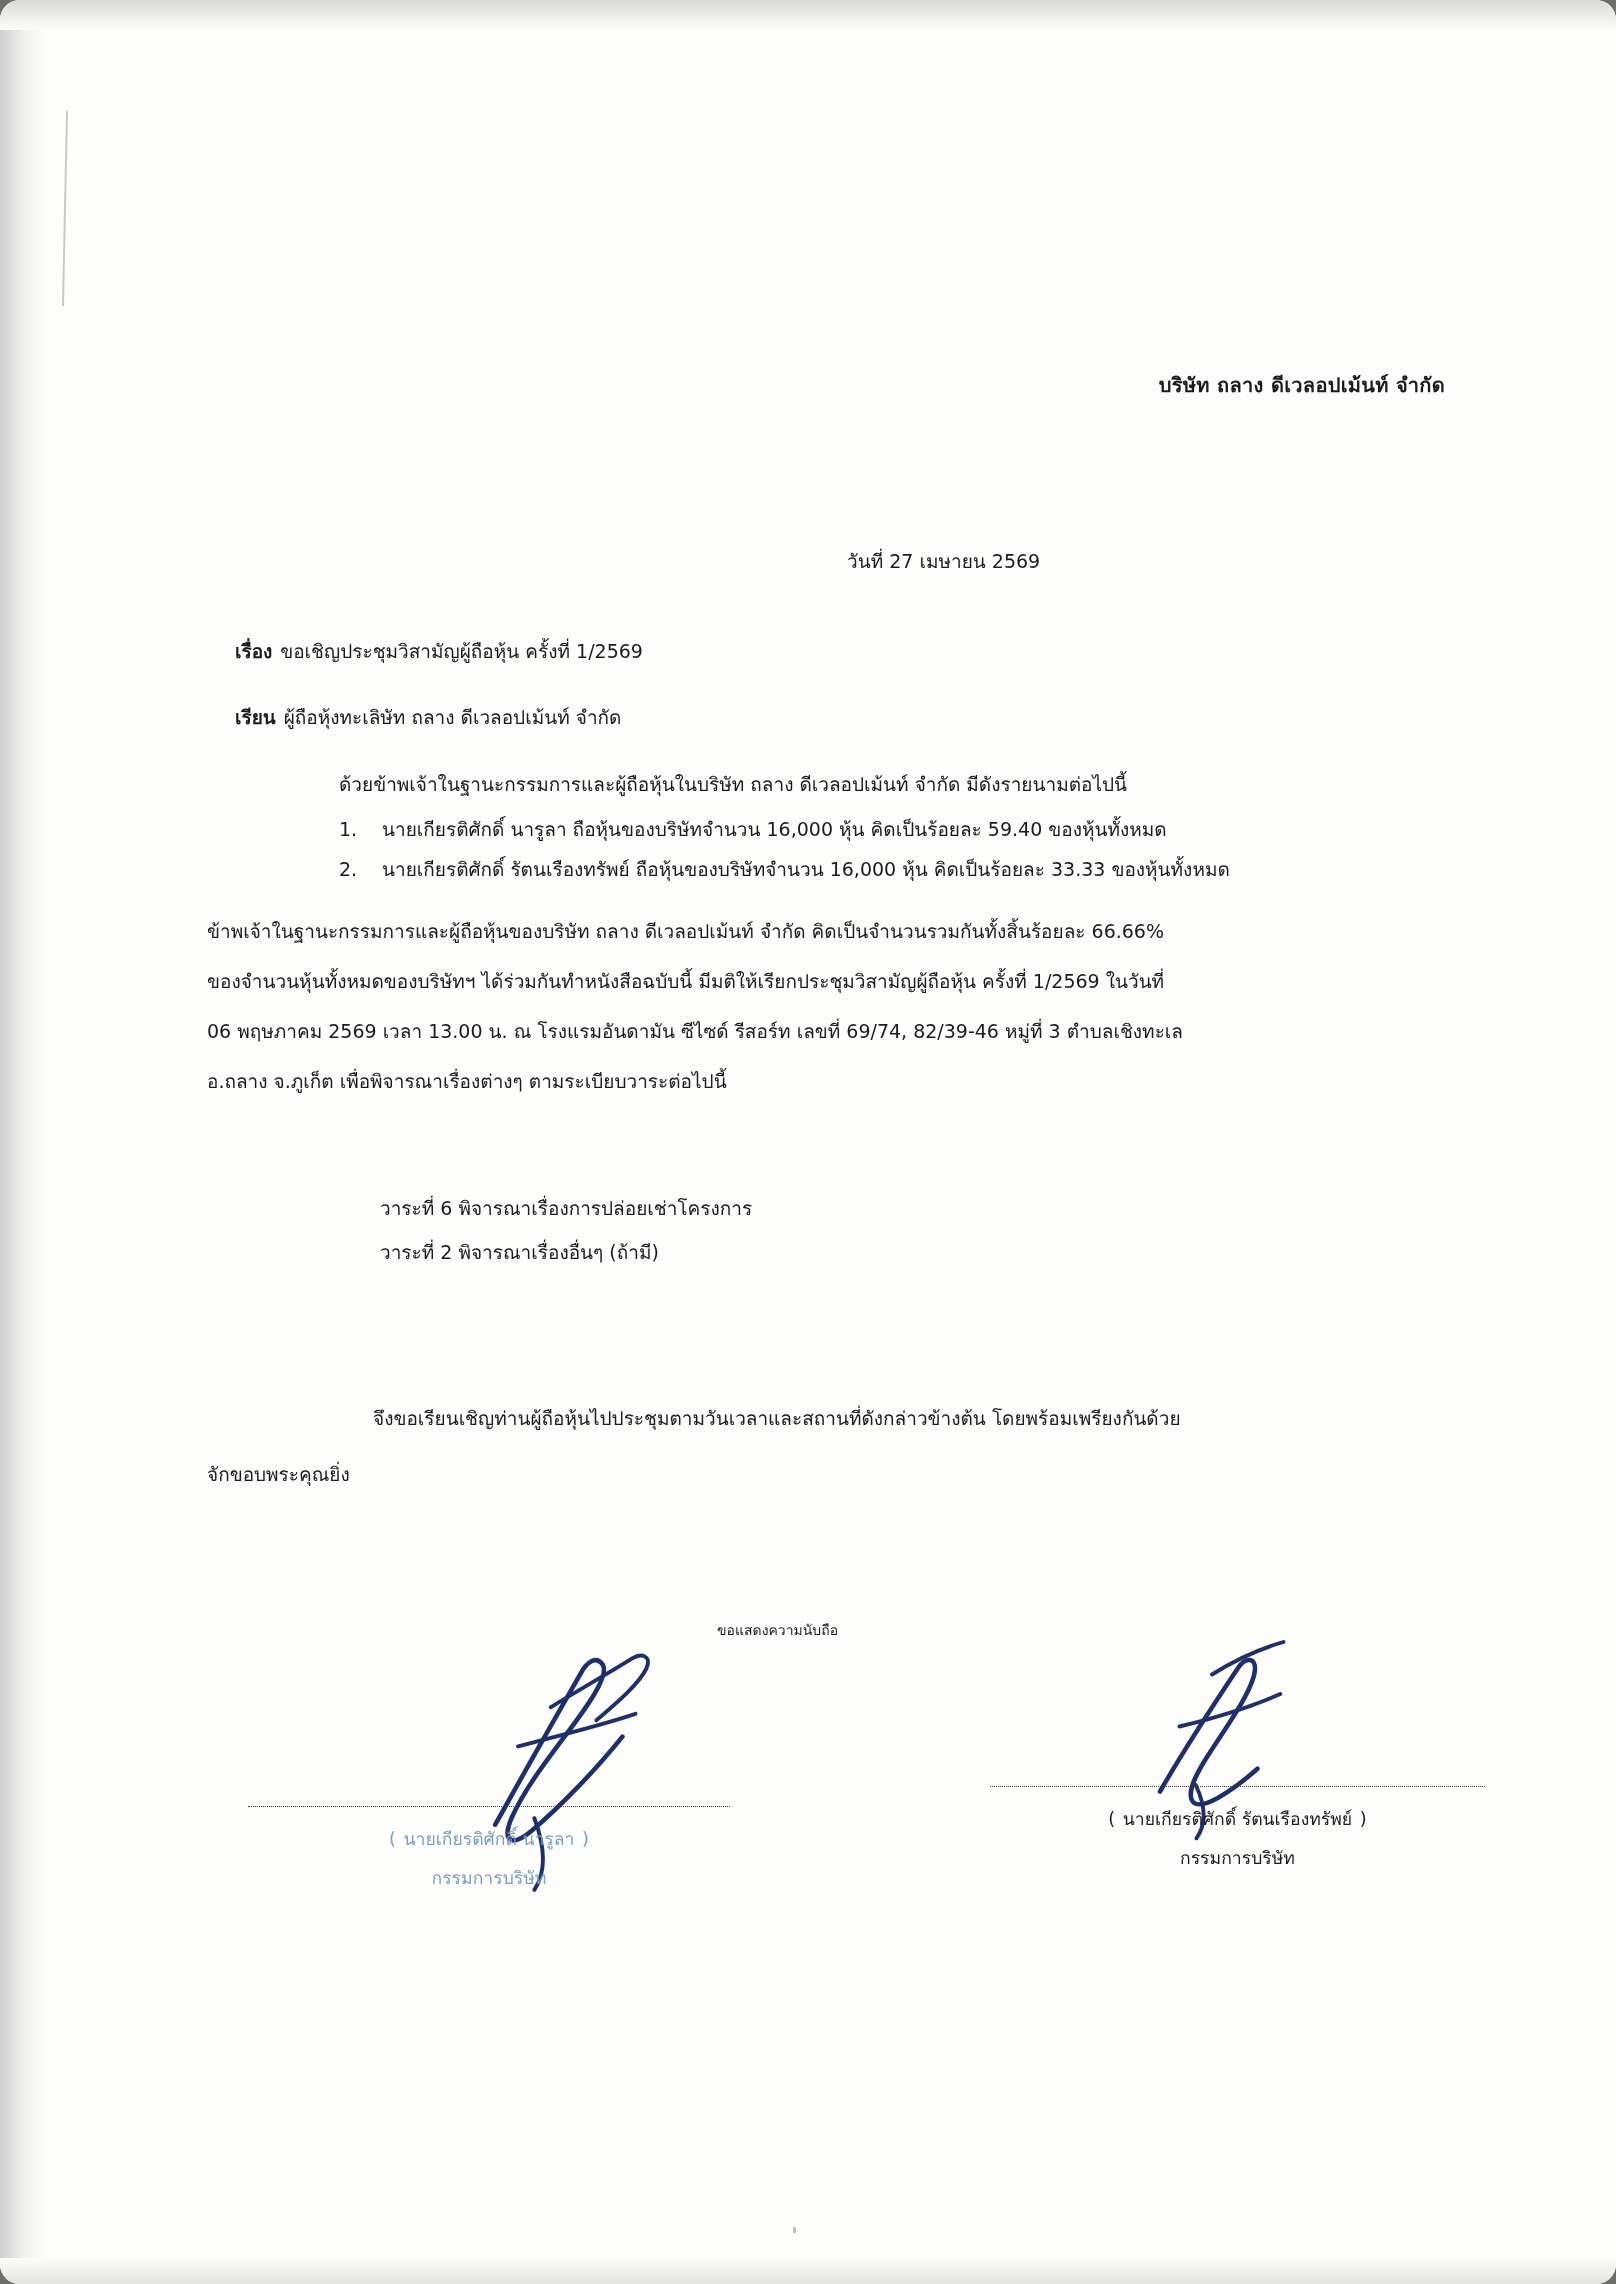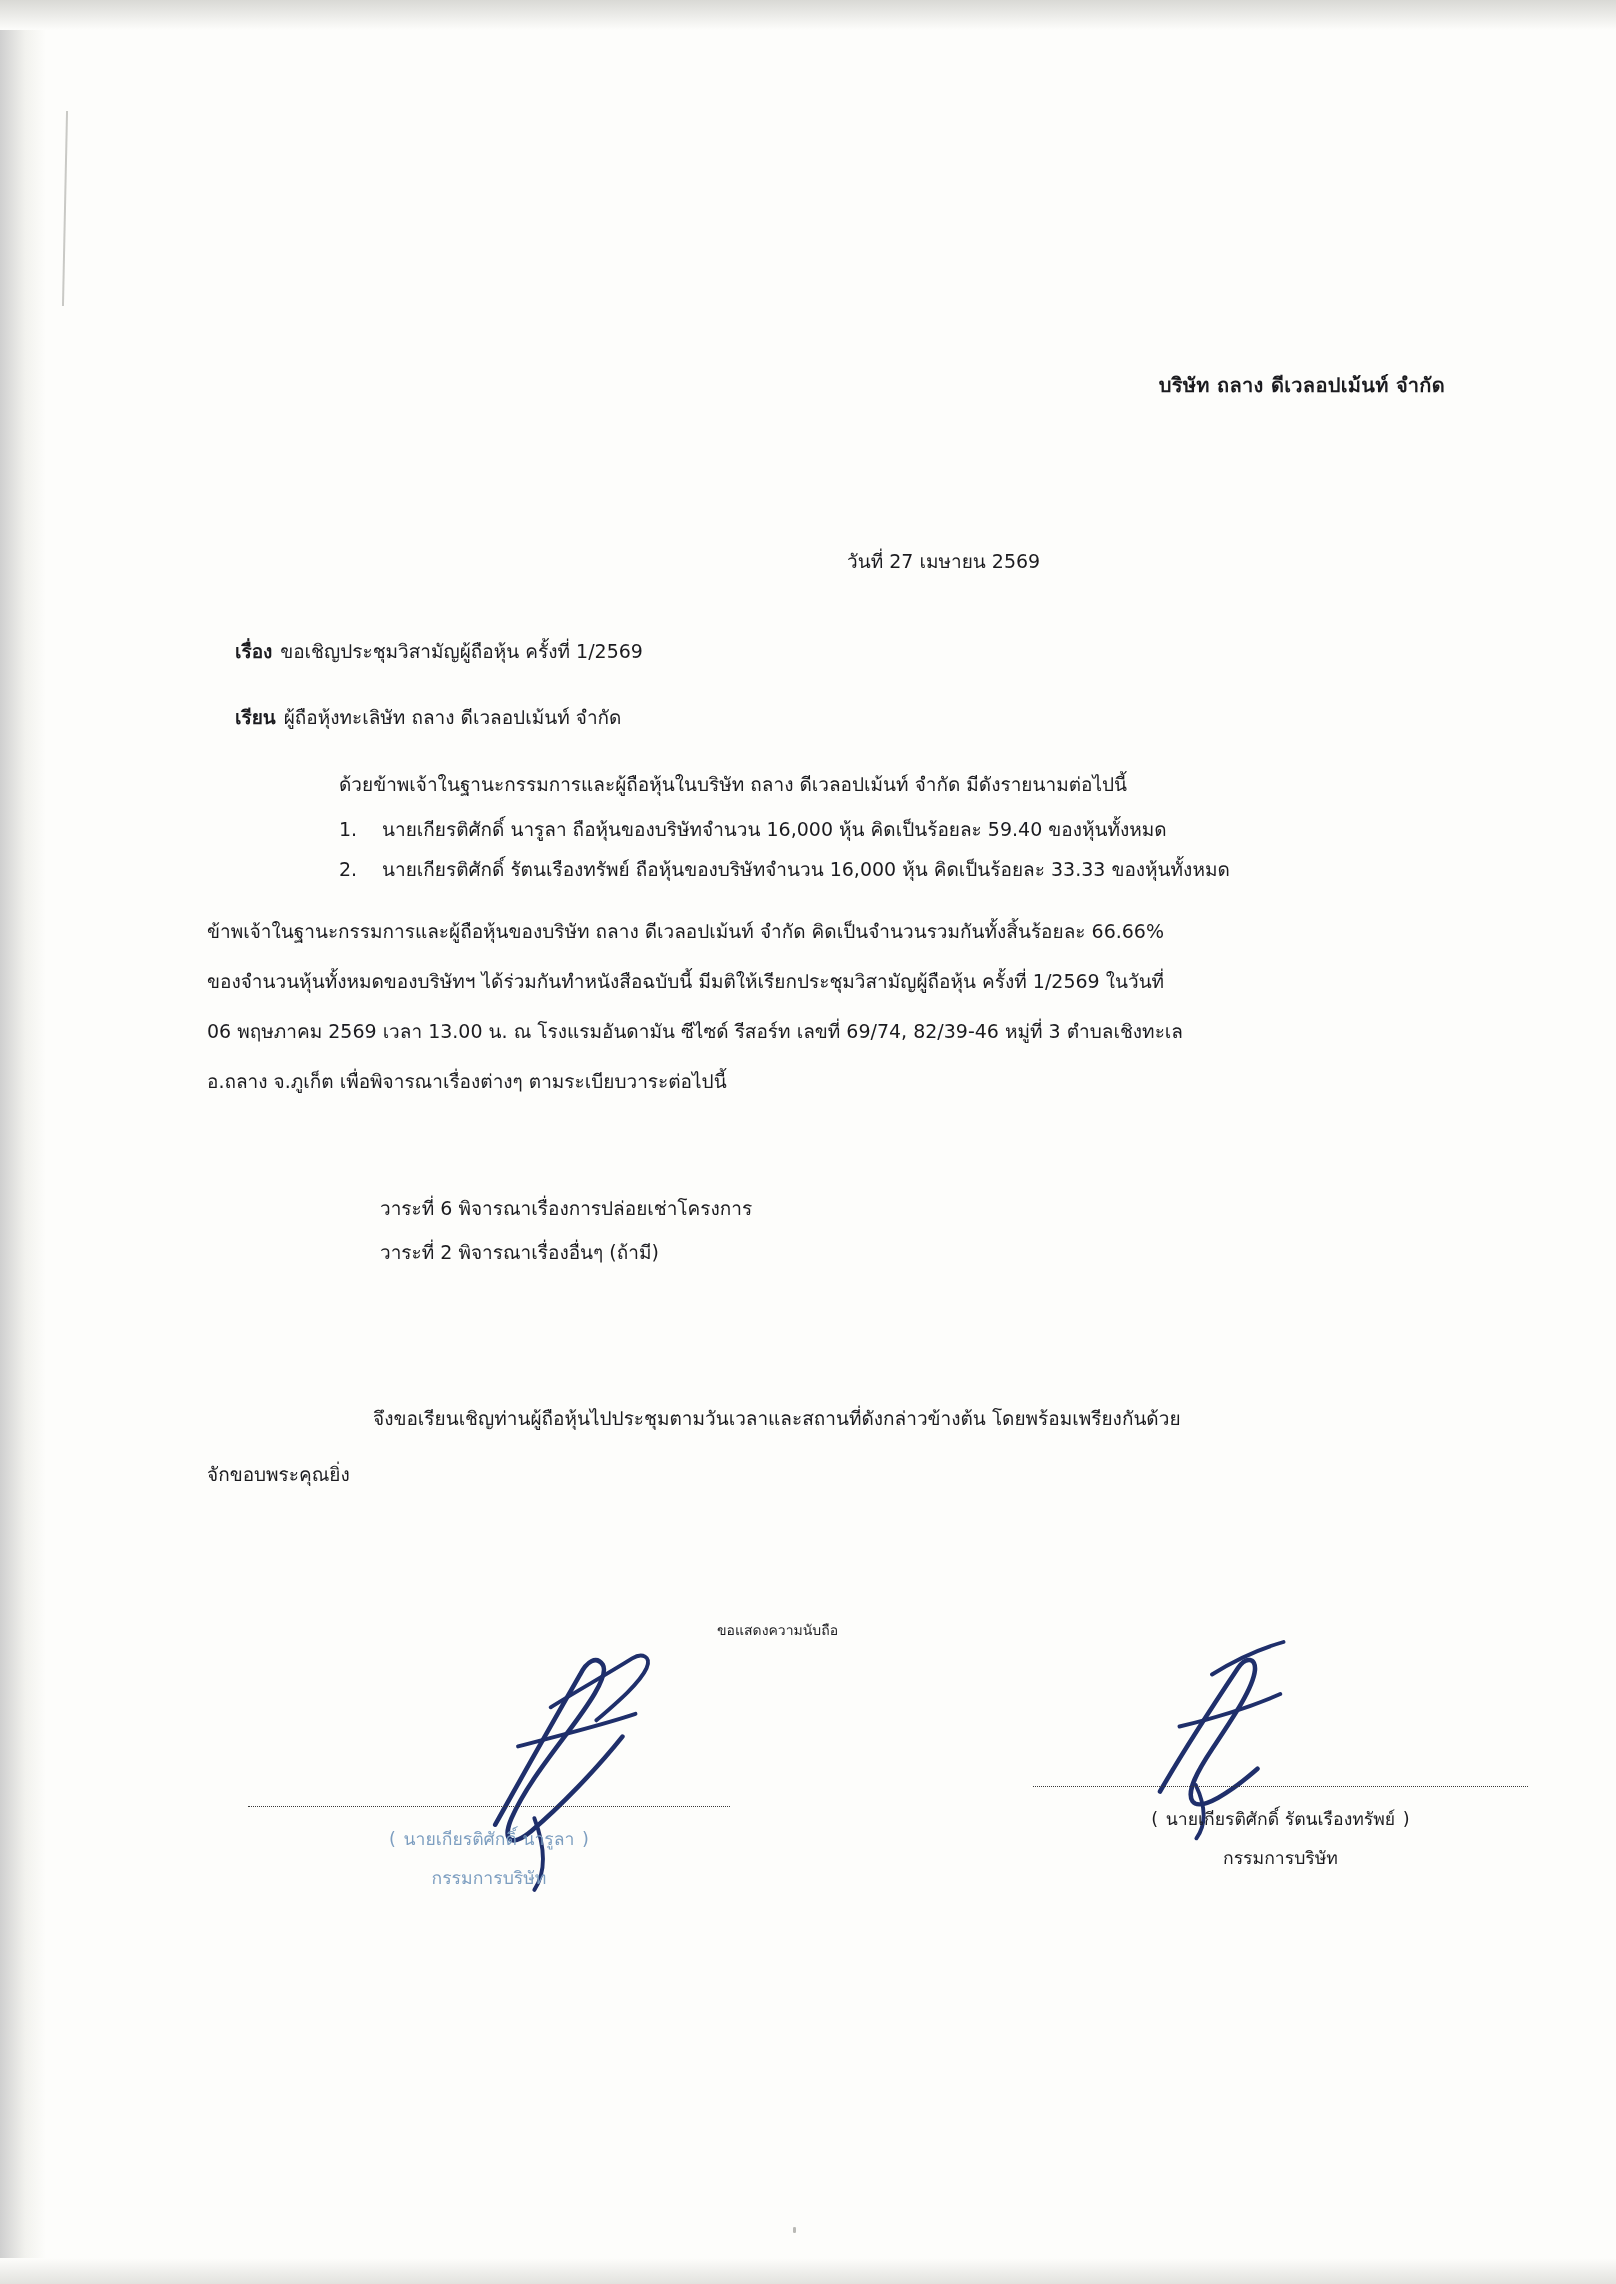--- a/index.html
+++ b/index.html
@@ -8,20 +8,21 @@
     background: #6e6e6e;
   }
   .page {
     position: relative;
     width: 1616px;
     height: 2284px;
     background: #fdfdfb;
     overflow: hidden;
     font-family: "DejaVu Sans", "Liberation Sans", sans-serif;
     color: #1b1b1f;
+    border-radius: 20px;
   }
   
   .scan-edge-left {
     position: absolute;
     left: 0; top: 0;
     width: 46px; height: 100%;
     background: linear-gradient(to right, #cfcfcf 0%, #f2f2ee 55%, #fdfdfb 100%);
     pointer-events: none;
   }
   .scan-edge-top {
@@ -133,21 +134,21 @@
     white-space: nowrap;
   }
 
   
   .sig {
     position: absolute;
     text-align: center;
     font-size: 17.6px;
   }
   .sig-left  { left: 248px;  top: 1805px; width: 482px; }
-  .sig-right { left: 1033px; top: 1785px; width: 495px; }
+  .sig-right { left: 990px; top: 1785px; width: 495px; }
   .sig-rule {
     border-bottom: 1.3px dotted #3a3a3a;
     height: 0.7px;
     margin: 0 auto 18px auto;
     width: 100%;
   }
   .sig-name { white-space: nowrap; }
   .sig-name .paren { display: inline-block; width: 22px; }
   .sig-role { margin-top: 11.7px; }
   .sig-left .sig-name, .sig-left .sig-role { color: #7d9ec0; }

